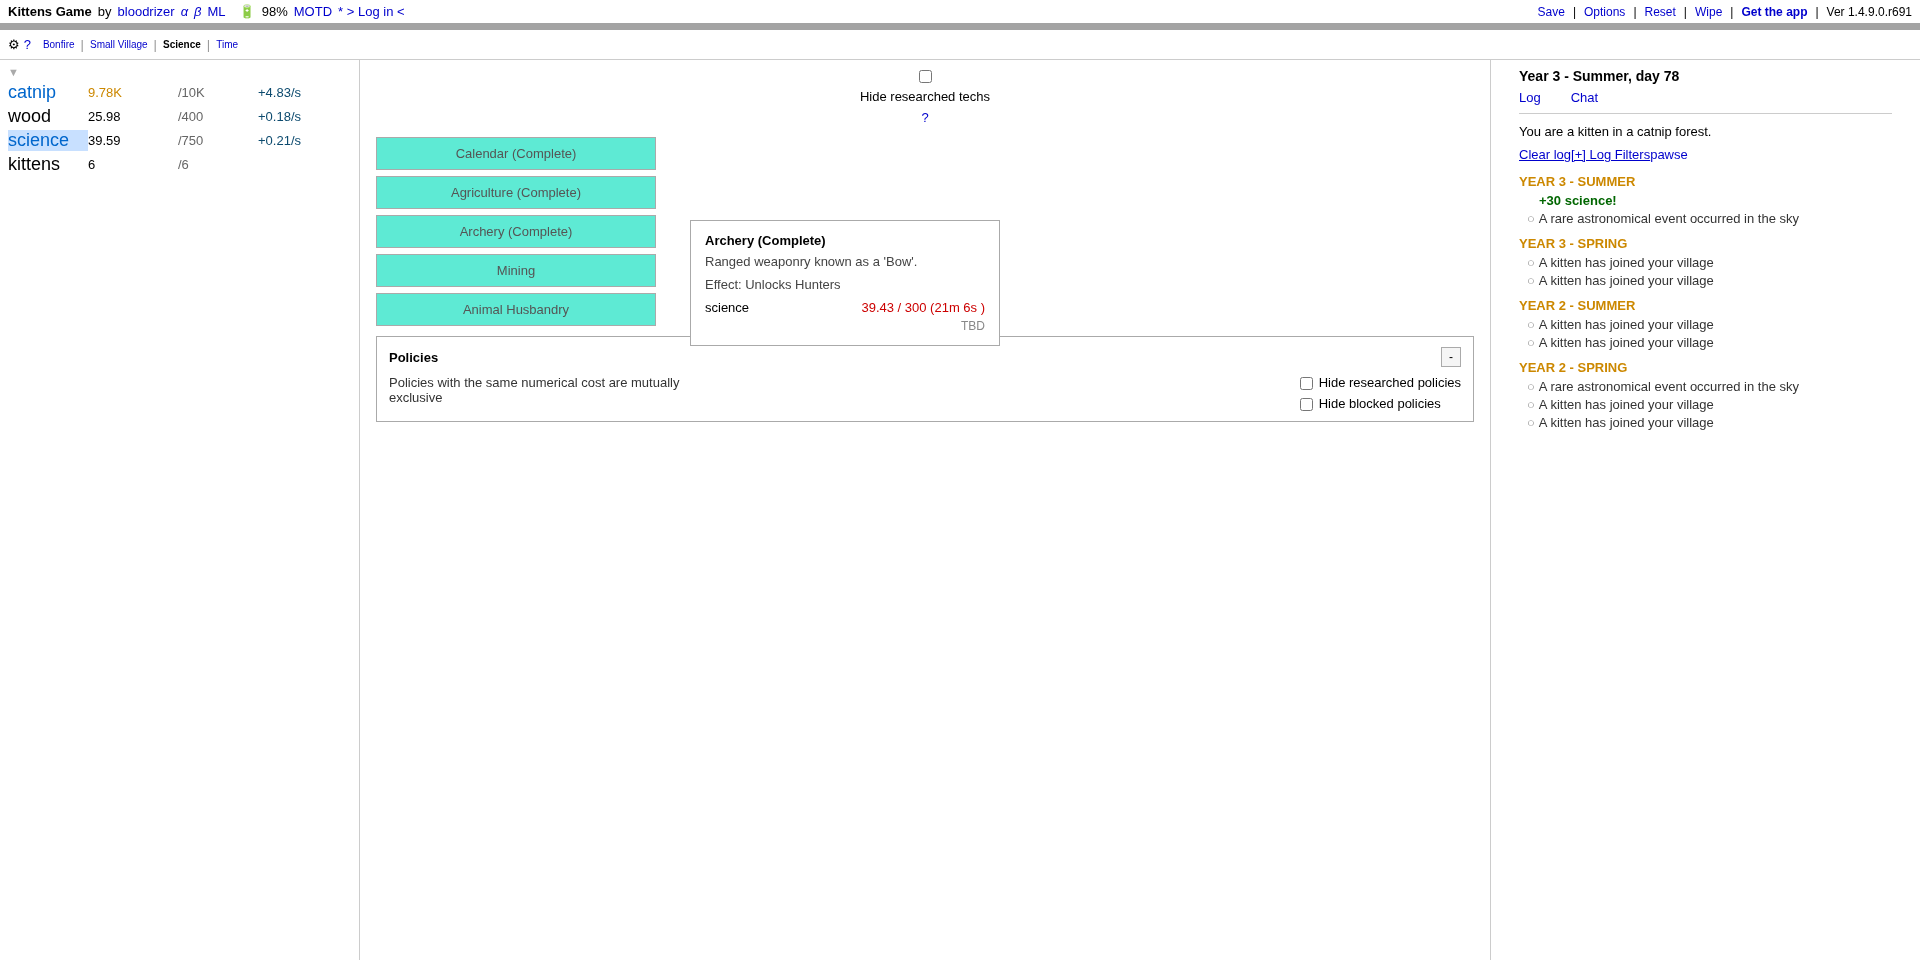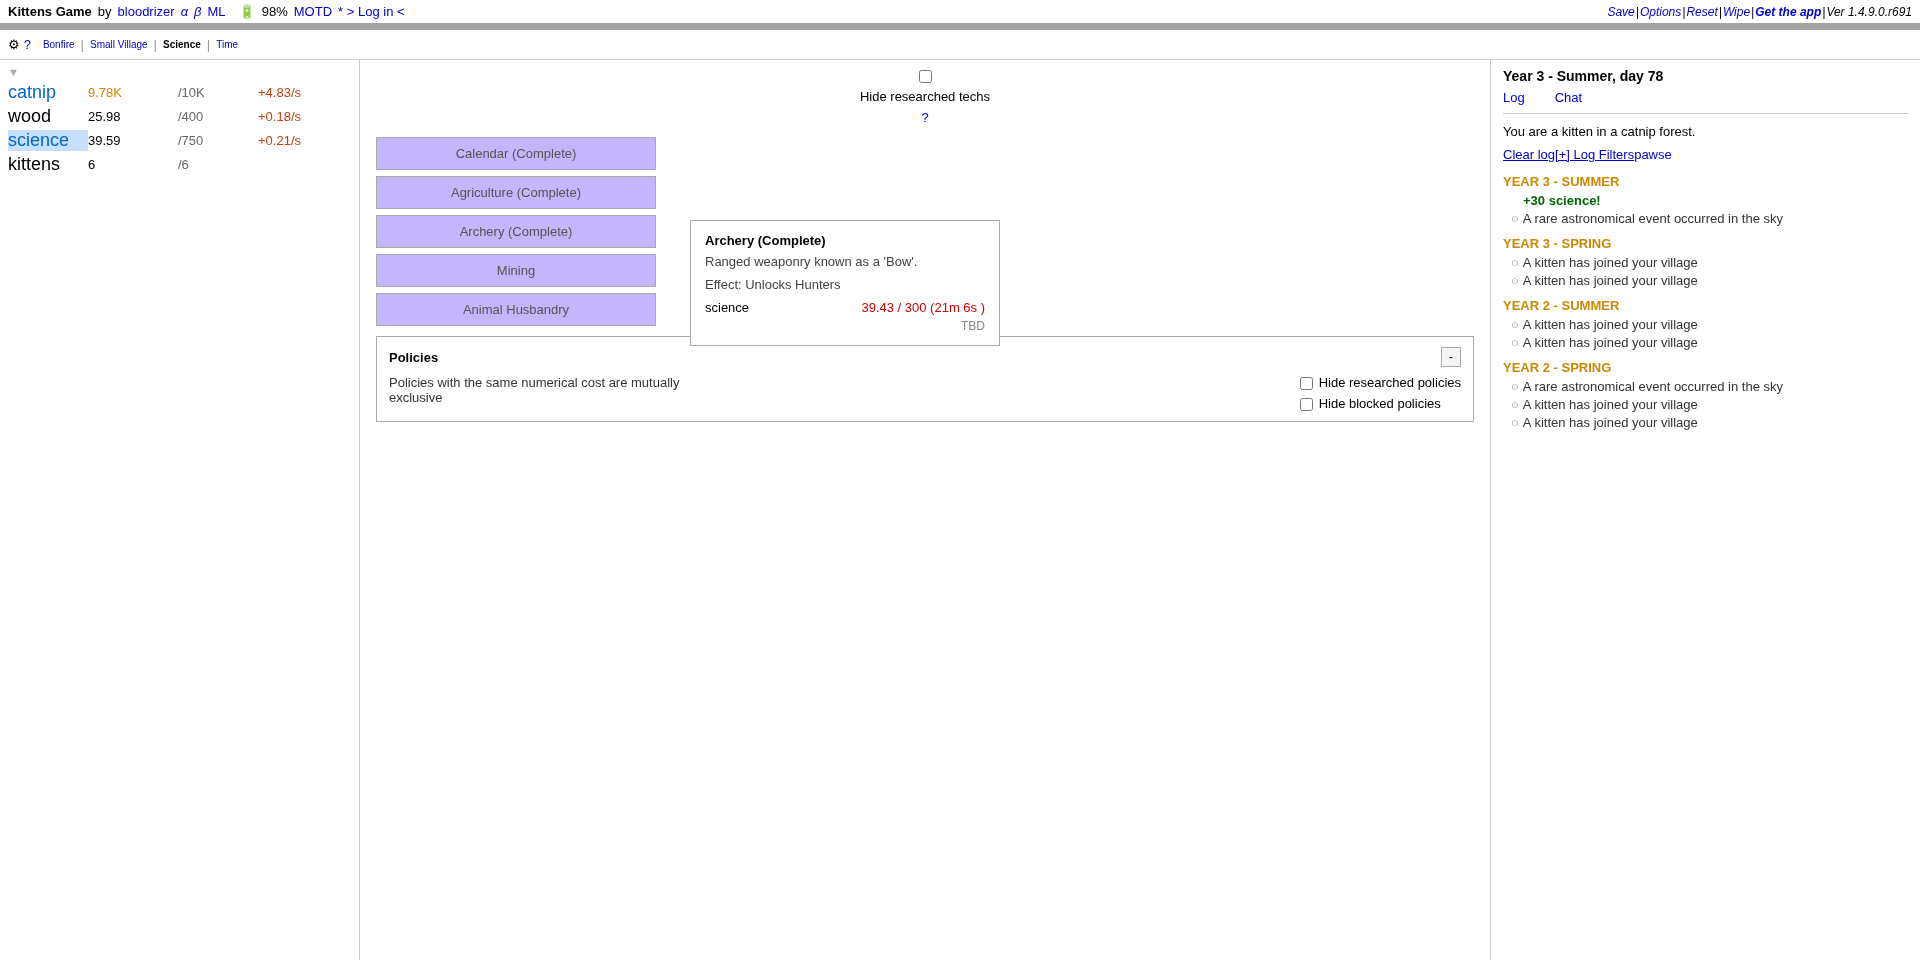--- a/index.html
+++ b/index.html
@@ -20,23 +20,22 @@
       height: 30px;
     }
     #top-left {
       display: flex;
       align-items: center;
       gap: 6px;
     }
     #save-options-bar {
       display: flex;
       align-items: center;
-      gap: 1px;
+      gap: 8px;
       font-size: 12px;
-      font-style: italic;
     }
 
     
     #nav-bar {
       display: flex;
       align-items: center;
       border-bottom: 1px solid #ccc;
       padding: 4px 8px;
       gap: 4px;
       height: 30px;
@@ -72,21 +71,21 @@
       display: grid;
       grid-template-columns: 80px 90px 80px 90px;
       align-items: center;
       margin-bottom: 3px;
     }
     .resource-name { font-size: 18px; }
     .resource-name.highlight { color: #06c; }
     .resource-name.selected { background: #c8e0ff; color: #06c; }
     .resource-amount { font-size: 13px; color: #c80; }
     .resource-max { font-size: 13px; color: #666; }
-    .resource-rate { font-size: 13px; color: #c2410c; }
+    .resource-rate { font-size: 13px; color: #0c4a6e; }
     .resource-amount.normal { color: #000; }
 
     
     #center-content {
       flex: 1;
       padding: 10px 16px;
       overflow-y: auto;
       position: relative;
     }
 
@@ -99,21 +98,21 @@
       gap: 6px;
       flex-direction: column;
     }
 
     
     .tech-button {
       display: block;
       width: 280px;
       padding: 8px 12px;
       border: 1px solid #aaa;
-      background: #c4b5fd;
+      background: #5eead4;
       cursor: pointer;
       text-align: center;
       margin-bottom: 6px;
       font-size: 13px;
       color: #555;
     }
 
     
     #tooltip-popup {
       position: absolute;
@@ -194,21 +193,21 @@
       display: flex;
       align-items: flex-end;
       gap: 6px;
       font-size: 13px;
     }
 
     
     #right-panel {
       width: 430px;
       border-left: 1px solid #ccc;
-      padding: 8px 12px;
+      padding: 8px 28px;
       flex-shrink: 0;
       overflow-y: auto;
     }
     #right-panel .date-title {
       font-size: 14px;
       font-weight: bold;
       margin-bottom: 6px;
     }
     #log-chat-tabs {
       display: flex;

